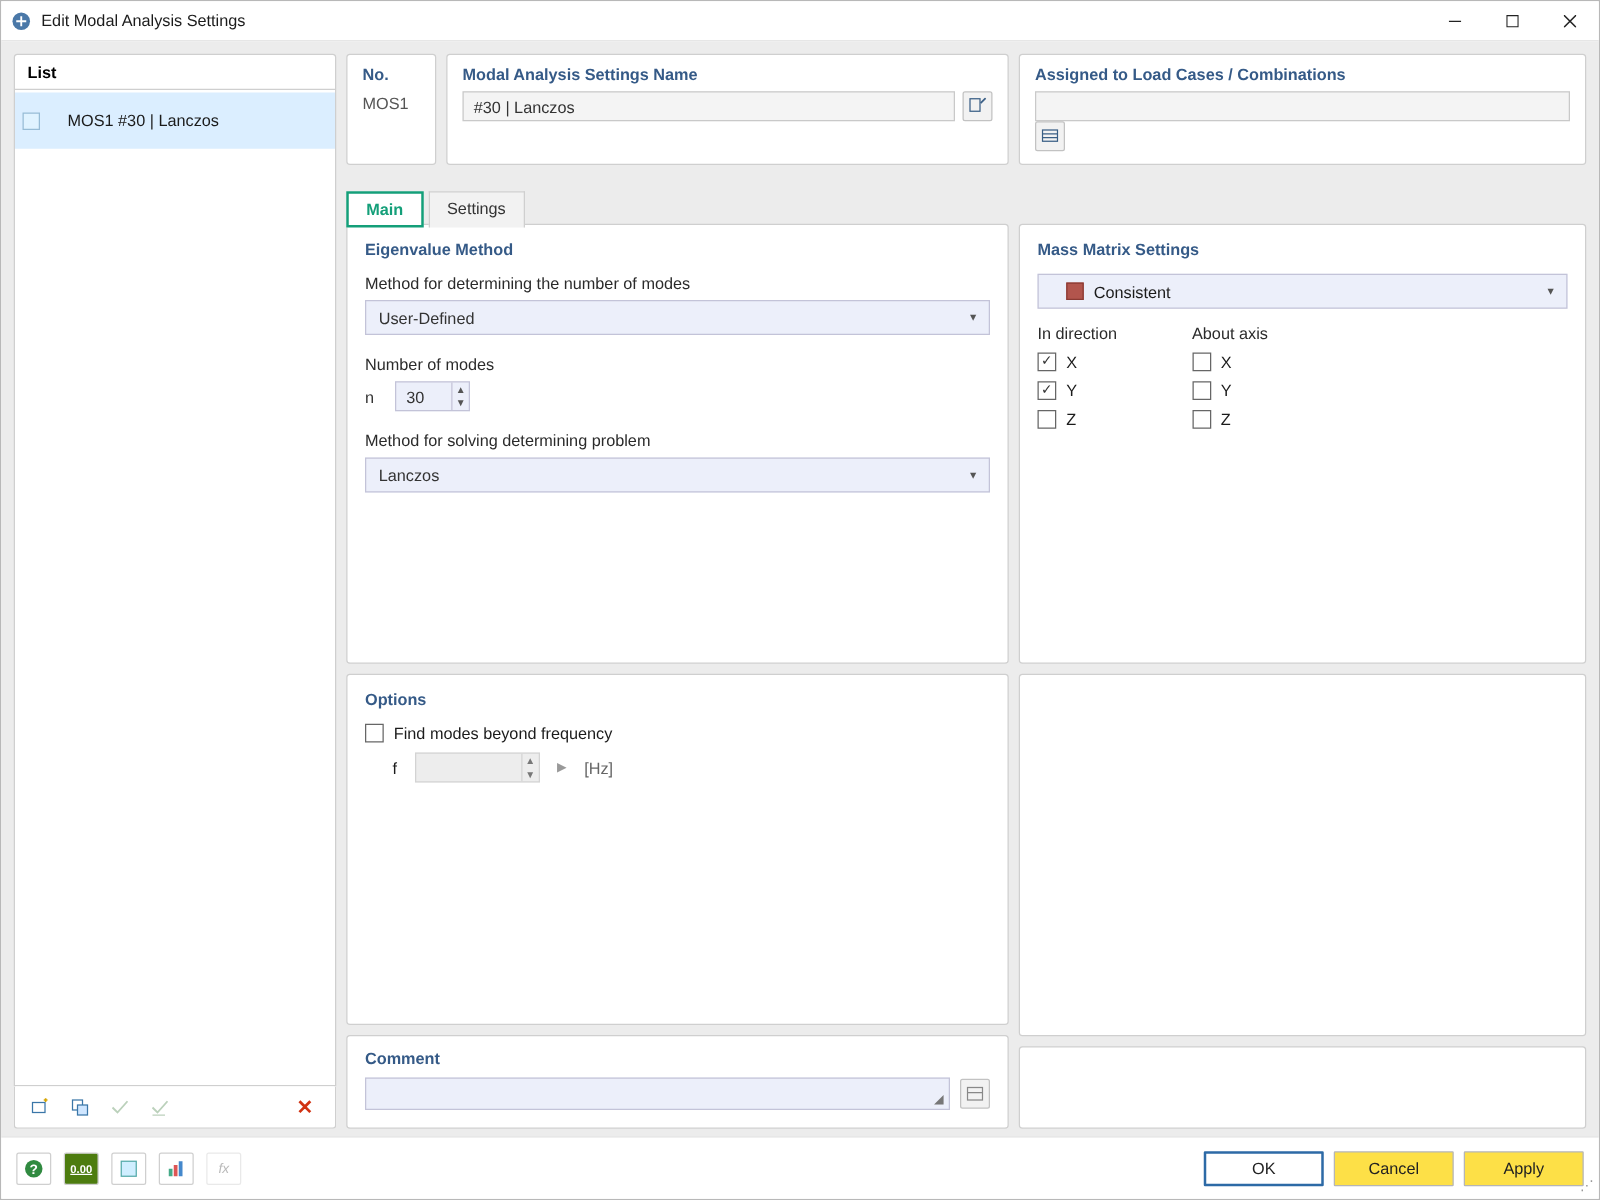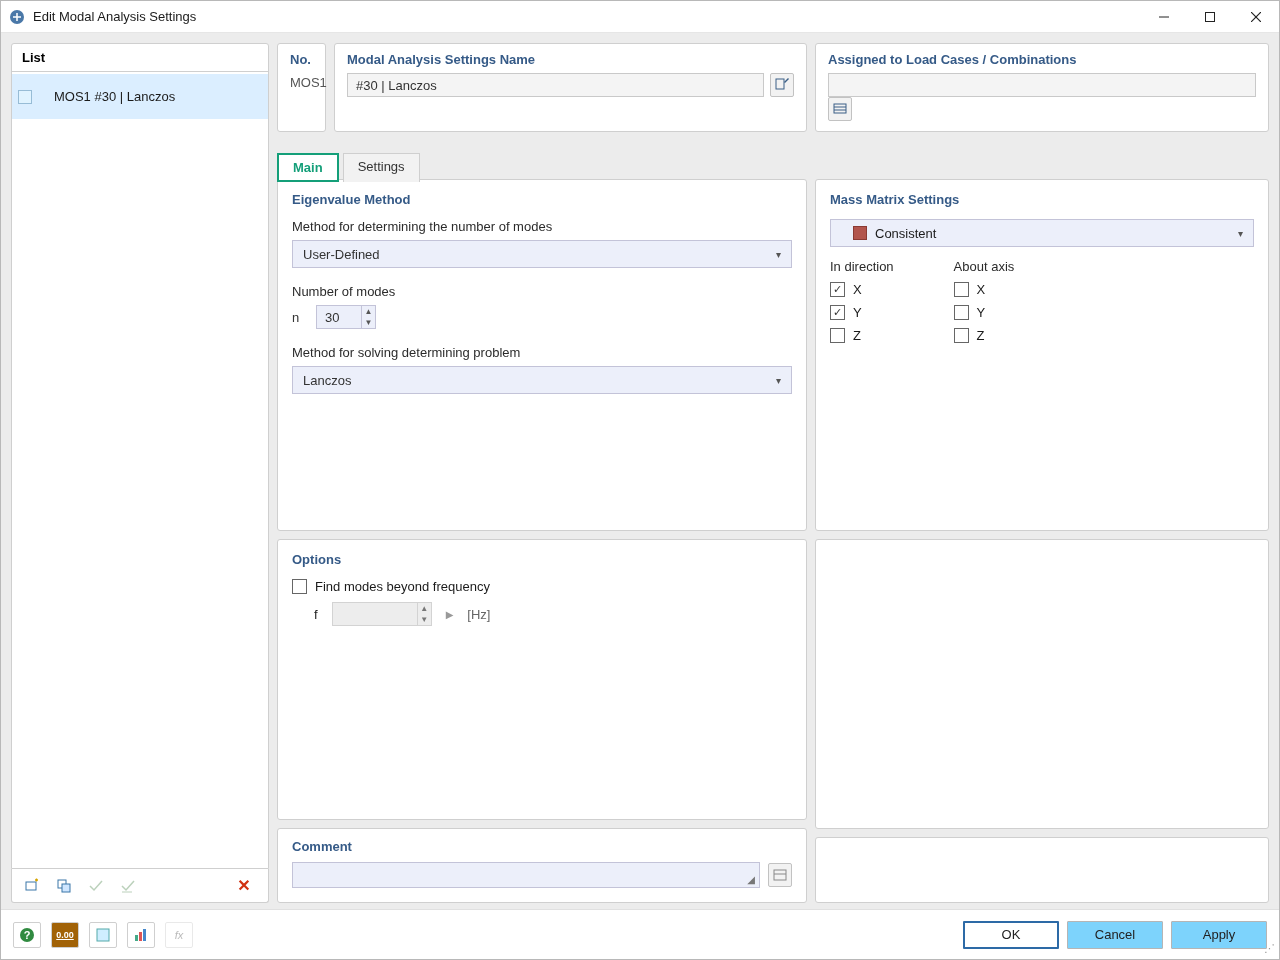--- a/index.html
+++ b/index.html
@@ -18,21 +18,21 @@
   .list-row .sq { width: 14px; height: 14px; background: #e0f3ff; border: 1px solid #97bcd6; }
   .sidebar-footer { height: 34px; display: flex; align-items: center; padding: 0 6px; background: #fff; border: 1px solid #cfcfcf; border-top: none; border-bottom-left-radius: 3px; border-bottom-right-radius: 3px; }
   .iconbtn { width: 28px; height: 26px; display: flex; align-items: center; justify-content: center; border: 1px solid transparent; background: #fff; margin-right: 4px; border-radius: 2px; color: #444; }
   .iconbtn.disabled { opacity: 0.45; }
   .iconbtn.delete-x { color: #d13212; font-weight: bold; margin-left: auto; font-size: 16px; }
 
   .main { flex: 1; display: flex; flex-direction: column; gap: 8px; min-height: 0; }
   .toprow { display: flex; gap: 8px; }
   .card { background: #fff; border: 1px solid #cfcfcf; border-radius: 3px; padding: 8px 12px 10px 12px; }
   .card .label { font-weight: 600; color: #355a87; margin-bottom: 6px; }
-  .no-card { width: 49px; }
+  .no-card { width: 72px; }
   .no-card .val { color: #555; padding: 2px 0; }
   .name-card { flex: 1; }
   .name-card .row { display: flex; align-items: center; gap: 6px; }
   .ti { flex: 1; height: 24px; border: 1px solid #c9c9c9; background: #f4f4f4; padding: 0 8px; display: flex; align-items: center; color: #333; }
   .smallbtn { width: 24px; height: 24px; display: flex; align-items: center; justify-content: center; border: 1px solid #c2c2c2; background: #f2f2f2; border-radius: 2px; color: #3a5f86; }
   .assigned-card { width: 454px; }
   .assigned-card .ti { background: #f4f4f4; }
 
   .tabstrip { display: flex; gap: 4px; padding-top: 2px; }
   .tab { padding: 5px 14px; background: #f2f2f2; border: 1px solid #cfcfcf; border-bottom: none; color: #333; position: relative; top: 11px; }
@@ -69,21 +69,21 @@
   .massdd .chev { color:#555; font-size:10px; }
   .commentbox { height: 26px; background: #eceffa; border: 1px solid #c3c3d8; position: relative; }
   .commentbox .grip { position: absolute; right: 4px; bottom: 2px; font-size: 10px; color: #777; }
   .commentrow { display:flex; align-items:center; gap:8px; }
   .commentrow .commentbox { flex:1; }
 
   .footer { height: 50px; background: #fff; border-top: 1px solid #e0e0e0; display: flex; align-items: center; padding: 0 12px; gap: 8px; }
   .footer .foot-icons { display:flex; gap:6px; }
   .foot-icons .iconbtn { border: 1px solid #cfcfcf; background: #fff; }
   .footer .spacer { flex:1; }
-  .dlgbtn { min-width: 96px; height: 28px; border: 1px solid #b5b5b5; background: #7dd3fc; display:flex; align-items:center; justify-content:center; color:#222; border-radius:1px; }
+  .dlgbtn { min-width: 96px; height: 28px; border: 1px solid #b5b5b5; background: #fde047; display:flex; align-items:center; justify-content:center; color:#222; border-radius:1px; }
   .dlgbtn.primary { border: 2px solid #2d6aa6; background: #fff; font-weight:500; }
   .resize-grip { position:absolute; right:4px; bottom:4px; color:#999; font-size:11px; pointer-events:none; }
   .window { position: relative; }
 </style>
 </head>
 <body>
 
 <div class="window">
 
   <div class="titlebar">
@@ -321,21 +321,21 @@
   </div>
 
   <div class="footer">
     <div class="foot-icons">
       <div class="iconbtn">
         <svg width="16" height="16">
             <circle cx="8" cy="8" r="7" fill="#308a40"></circle>
             <text x="8" y="12" text-anchor="middle" font-size="11" fill="#fff" font-weight="bold">?</text>
           </svg>
       </div>
-      <div class="iconbtn" style="background:#a16207;">
+      <div class="iconbtn" style="background:#4d7c0f;">
         <span style="font-size:9px; font-weight:bold; color:#fff; text-decoration:underline;">0.00</span>
       </div>
       <div class="iconbtn">
         <svg width="16" height="16">
             <rect x="2" y="2" width="12" height="12" fill="#cfeeff" stroke="#5aa"></rect>
           </svg>
       </div>
       <div class="iconbtn">
         <svg width="16" height="16">
             <rect x="2" y="8" width="3" height="6" fill="#4a8"></rect>

